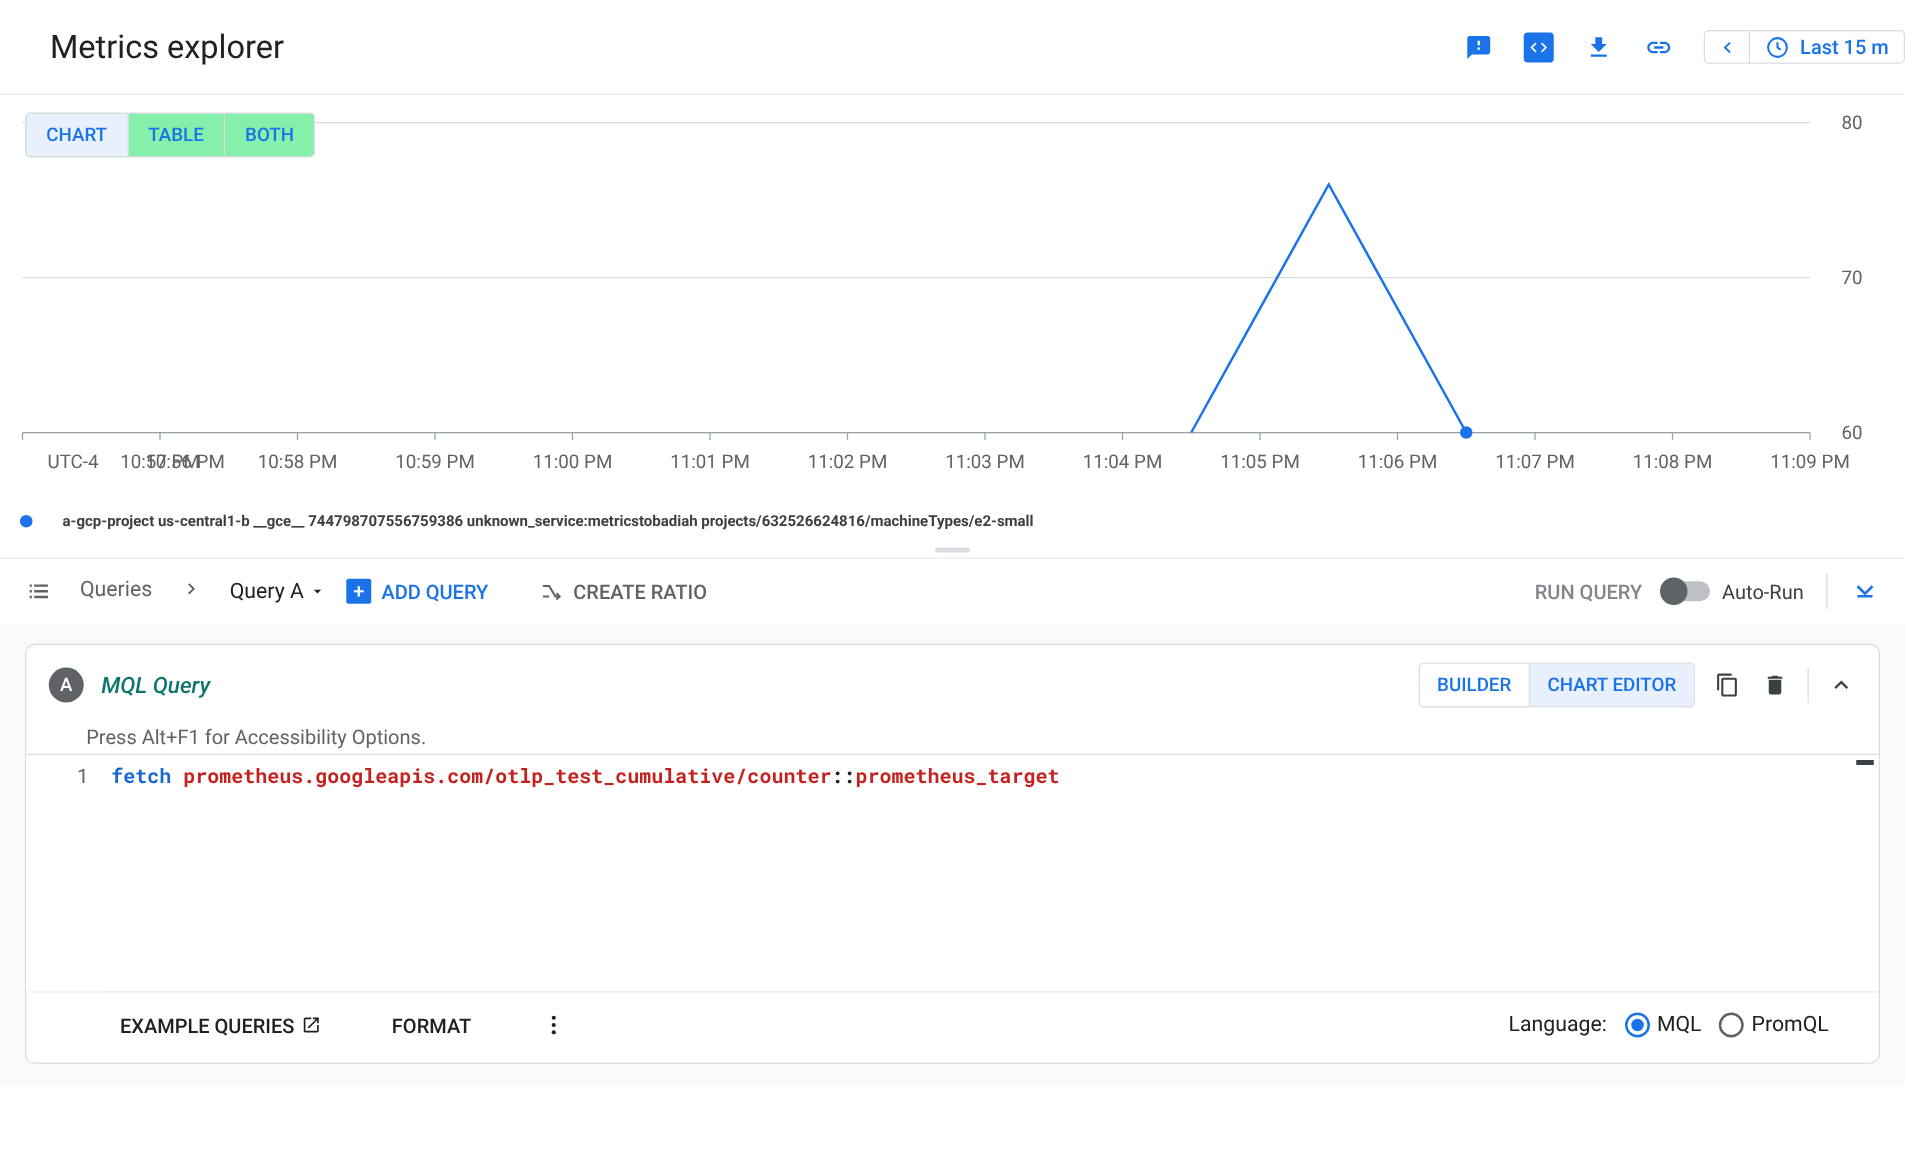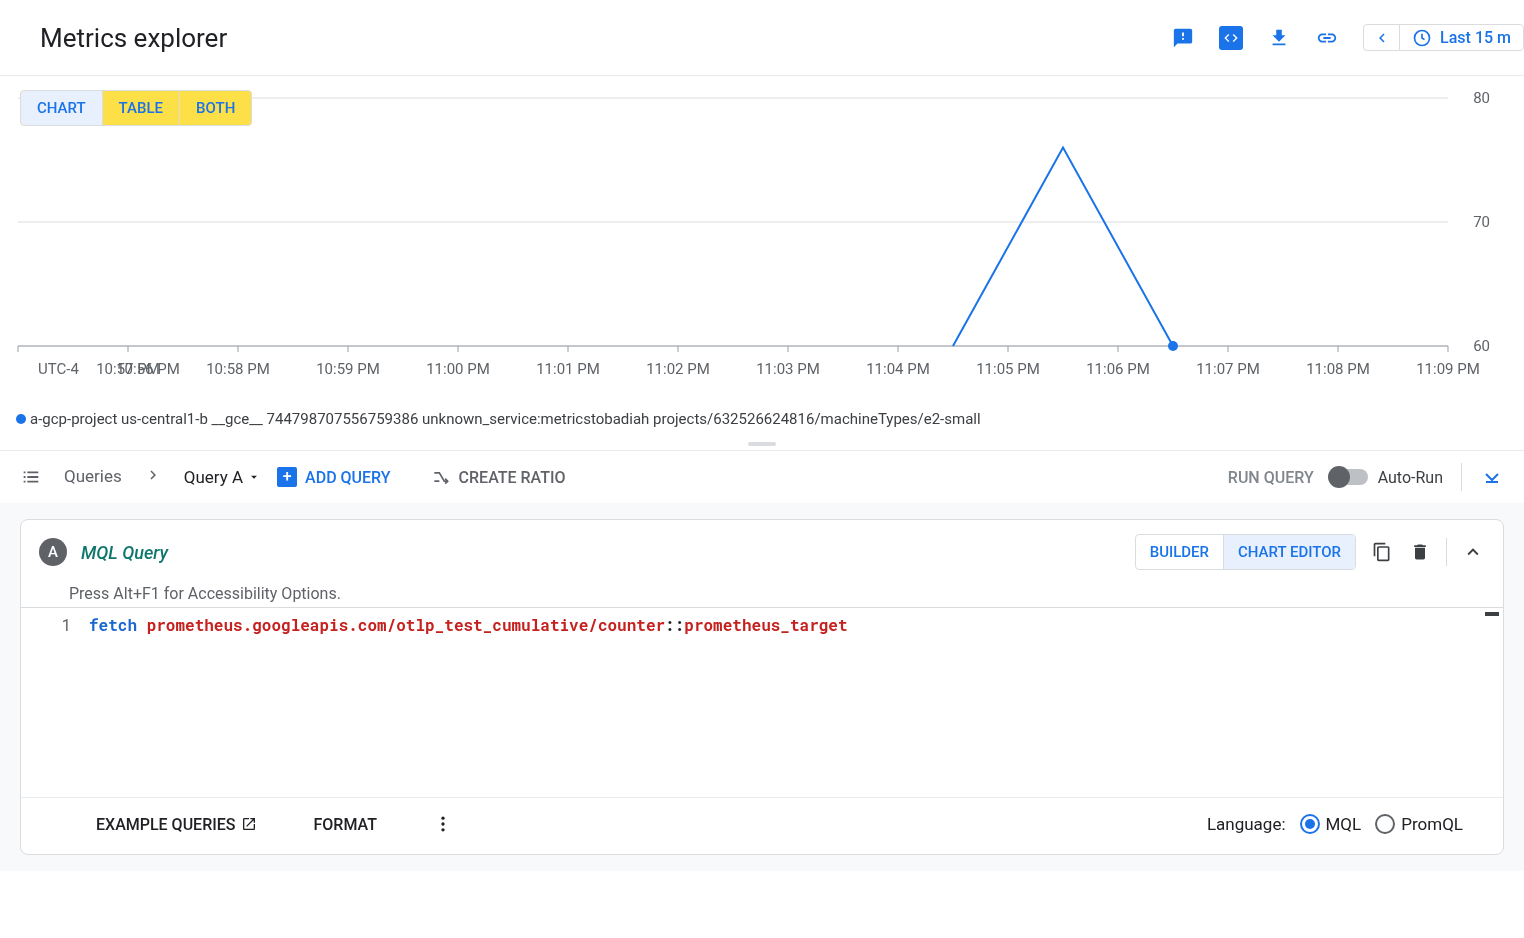--- a/index.html
+++ b/index.html
@@ -80,21 +80,21 @@
     padding: 12px 0 0 0;
   }
   .chart-tabs {
     position: absolute;
     top: 14px;
     left: 20px;
     display: inline-flex;
     border: 1px solid #dadce0;
     border-radius: 4px;
     overflow: hidden;
-    background: #fde047;
+    background: #86efac;
     z-index: 5;
   }
   .chart-tab {
     padding: 8px 16px;
     font-size: 15px;
     font-weight: 500;
     color: #1a73e8;
     cursor: pointer;
     border-right: 1px solid #dadce0;
   }
@@ -103,24 +103,25 @@
     background: #e8f0fe;
   }
   .chart-svg-wrap {
     width: 100%;
     height: 318px;
     position: relative;
   }
   .legend-row {
     display: flex;
     align-items: center;
-    gap: 4px;
+    gap: 24px;
     padding: 4px 16px 10px 16px;
-    font-size: 15px;
+    font-size: 12px;
     color: #3c4043;
+    font-weight: bold;
   }
   .legend-dot {
     width: 10px;
     height: 10px;
     border-radius: 50%;
     background: #1a73e8;
   }
   .drag-handle {
     display: flex;
     justify-content: center;

